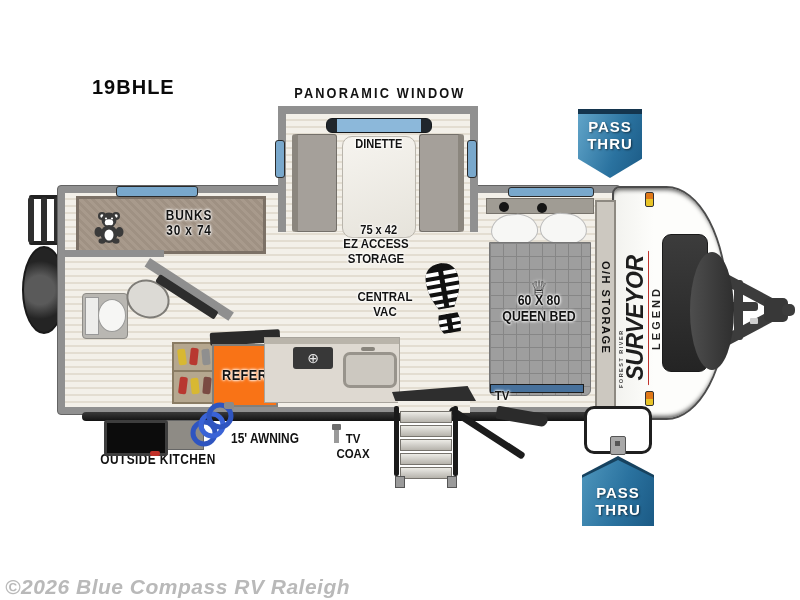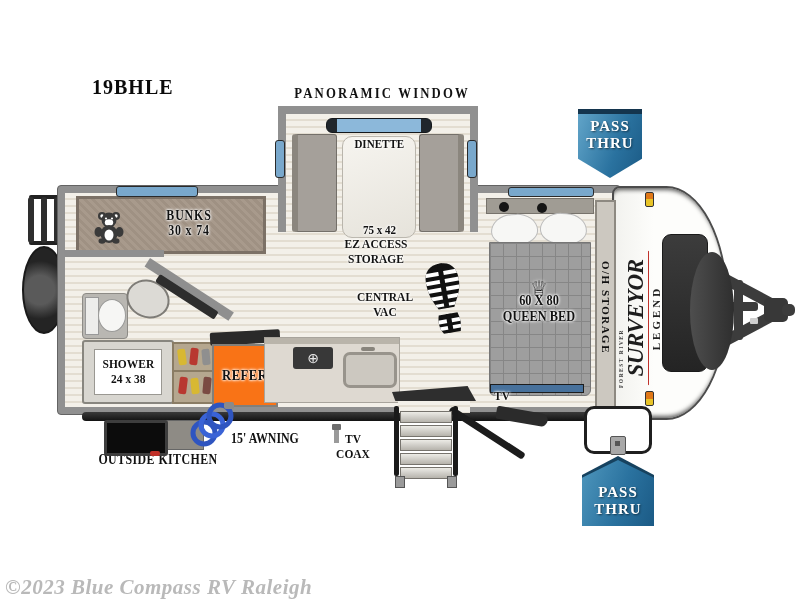--- a/index.html
+++ b/index.html
@@ -1,17 +1,17 @@
 <!DOCTYPE html>
 <html style="--pass-thru-blue: #2a729f; --brand-red: #c0322c; --window-blue: #79a8cc;"><head>
 <meta charset="utf-8">
 <style>
   html,body{margin:0;padding:0;background:#fff;}
   #stage{position:relative;width:800px;height:600px;background:#fff;overflow:hidden;
-         font-family:Liberation Serif, serif;}
+         font-family:Liberation Sans, sans-serif;}
   .abs{position:absolute;}
   .lbl{position:absolute;font-weight:700;color:#121212;text-align:center;line-height:1.1;
        text-shadow:0 0 2px #fff,0 0 3px #fff,0 0 4px #fff;white-space:nowrap;}
   .cond{transform:scaleX(.85);}
   .floor{background:repeating-linear-gradient(180deg,#f3f0e9 0px,#f3f0e9 5px,#e3ddd1 5px,#e3ddd1 7px);}
   .wall{background:#909090;border:1px solid #636363;}
   .win{background:var(--window-blue,#79a8cc);border:1px solid #2a2a2a;border-radius:3px;}
   .banner{position:absolute;display:flex;flex-direction:column;align-items:center;color:#fff;
           font-weight:700;font-size:15px;letter-spacing:1px;line-height:1.15;
           text-shadow:1px 1px 2px rgba(0,0,0,.55);}
@@ -89,26 +89,20 @@
 
   <div class="abs wall" style="left:64px;top:250px;width:100px;height:7px;z-index:3;border:none;background:#8f8f8f;"></div>
   <div class="abs" style="left:150px;top:258px;width:100px;height:10px;background:#8f8f8f;transform:rotate(33deg);transform-origin:0 0;z-index:3;"></div>
   <div class="abs" style="left:160px;top:274px;width:70px;height:9px;background:#2d2d2d;transform:rotate(33deg);transform-origin:0 0;z-index:4;border-radius:2px;"></div>
   <div class="abs" style="left:82px;top:293px;width:44px;height:44px;z-index:3;">
     <div class="abs" style="left:0;top:0;width:44px;height:44px;background:#b9b7b2;border:1px solid #8d8b86;border-radius:4px;"></div>
     <div class="abs" style="left:3px;top:4px;width:12px;height:36px;background:#ededeb;border:1px solid #999;"></div>
     <div class="abs" style="left:16px;top:6px;width:26px;height:31px;background:#f6f6f4;border:1px solid #9a9a98;border-radius:50%;"></div>
   </div>
   <div class="abs" style="left:126px;top:280px;width:40px;height:34px;background:#dcdad5;border:2px solid #7e7c77;border-radius:50%;transform:rotate(22deg);z-index:3;"></div>
-  <div class="abs" style="left:82px;top:340px;width:88px;height:60px;background:#d8d6d0;border:2px solid #88867f;z-index:3;border-radius:3px;">
-    <div class="abs" style="left:10px;top:7px;width:66px;height:44px;background:#fff;border:1px solid #9a9892;display:flex;flex-direction:column;align-items:center;justify-content:center;">
-      <div class="lbl cond" style="position:static;font-size:13.5px;">SHOWER</div>
-      <div class="lbl cond" style="position:static;font-size:13.5px;">24 x 38</div>
-    </div>
-  </div>
   <div class="abs" style="left:172px;top:342px;width:44px;height:58px;background:#b5a78f;border:2px solid #8a7c64;z-index:3;">
     <div class="abs" style="left:0;top:26px;width:100%;height:2px;background:#8a7c64;"></div>
     <div class="abs" style="left:4px;top:5px;width:8px;height:16px;background:#d8b832;border-radius:2px;transform:rotate(-8deg);"></div>
     <div class="abs" style="left:16px;top:4px;width:8px;height:17px;background:#b83830;border-radius:2px;transform:rotate(6deg);"></div>
     <div class="abs" style="left:28px;top:5px;width:8px;height:16px;background:#8f8f8f;border-radius:2px;transform:rotate(-5deg);"></div>
     <div class="abs" style="left:5px;top:33px;width:8px;height:17px;background:#b83830;border-radius:2px;transform:rotate(7deg);"></div>
     <div class="abs" style="left:17px;top:34px;width:8px;height:16px;background:#d8b832;border-radius:2px;transform:rotate(-6deg);"></div>
     <div class="abs" style="left:29px;top:33px;width:8px;height:17px;background:#7a4a42;border-radius:2px;transform:rotate(5deg);"></div>
   </div>
 
@@ -265,15 +259,15 @@
 
   <div class="abs" style="left:582px;top:456px;width:72px;height:70px;z-index:8;background:#16425f;
               clip-path:polygon(50% 0,100% 27%,100% 100%,0 100%,0 27%);">
     <div class="banner" style="left:0;top:4px;right:0;bottom:0;background:linear-gradient(110deg,#4f97bd,var(--pass-thru-blue,#2a729f) 55%,#1b5a85);
                 clip-path:polygon(50% 0,100% 27%,100% 100%,0 100%,0 27%);padding-top:24px;box-sizing:border-box;">
       <div>PASS</div>
       <div>THRU</div>
     </div>
   </div>
 
-  <div class="abs" style="left:5px;top:575px;font-size:21px;font-weight:700;font-style:italic;color:#b9b9b9;letter-spacing:0.5px;z-index:9;">©2023 Blue Compass RV Raleigh</div>
+  <div class="abs" style="left:5px;top:575px;font-size:21px;font-weight:700;font-style:italic;color:#b9b9b9;letter-spacing:0.5px;z-index:9;">©2026 Blue Compass RV Raleigh</div>
 
 </div>
 
 </body></html>

